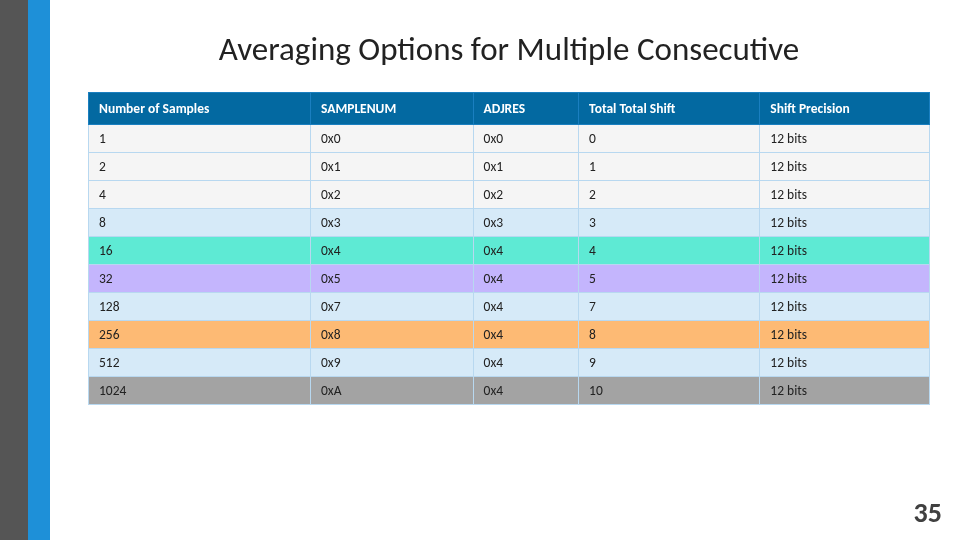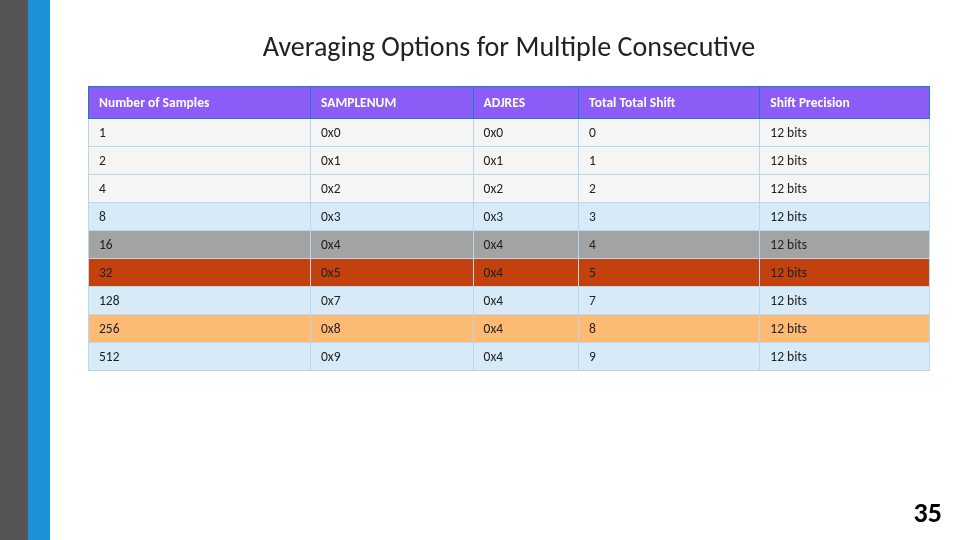--- a/index.html
+++ b/index.html
@@ -33,52 +33,52 @@
       z-index: 1;
     }
 
     
     .page-number {
       position: absolute;
       bottom: 10px;
       right: 18px;
       font-size: 28px;
       font-weight: bold;
-      color: #000000;
+      color: #404040;
       z-index: 10;
     }
 
     
     .main-content {
       position: absolute;
       left: 68px;
       top: 0;
       right: 0;
       bottom: 0;
       padding: 30px 30px 30px 20px;
     }
 
     .page-title {
-      font-size: 28px;
+      font-size: 33px;
       font-weight: 300;
       color: #222;
       text-align: center;
       line-height: 1.2;
       margin-bottom: 22px;
     }
 
     
     .data-table {
       width: 100%;
       border-collapse: collapse;
       font-size: 13.5px;
     }
 
     .data-table thead tr {
-      background: #8b5cf6;
+      background: #0369a1;
       color: #ffffff;
     }
 
     .data-table thead th {
       padding: 7px 10px;
       font-weight: 600;
       text-align: left;
       border: 1px solid #1a7fc0;
     }
 
@@ -94,22 +94,22 @@
       padding: 5px 10px;
       border: 1px solid #b8d8f0;
       color: #222;
     }
 
     
     .data-table tbody tr:nth-child(1) { background: #f5f5f5; }
     .data-table tbody tr:nth-child(2) { background: #f5f5f5; }
     .data-table tbody tr:nth-child(3) { background: #f5f5f5; }
     .data-table tbody tr:nth-child(4) { background: #d6eaf8; }
-    .data-table tbody tr:nth-child(5) { background: #a3a3a3; }
-    .data-table tbody tr:nth-child(6) { background: #c2410c; margin-left: 28px; }
+    .data-table tbody tr:nth-child(5) { background: #5eead4; }
+    .data-table tbody tr:nth-child(6) { background: #c4b5fd; margin-left: 28px; }
     .data-table tbody tr:nth-child(7) { background: #d6eaf8; }
     .data-table tbody tr:nth-child(8) { background: #fdba74; }
     .data-table tbody tr:nth-child(9) { background: #d6eaf8; }
     .data-table tbody tr:nth-child(10) { background: #a3a3a3; }
     .data-table tbody tr:nth-child(11) { background: #d6eaf8; }
   </style>
 </head>
 <body>
 
 <div class="left-bar-dark"></div>
@@ -187,17 +187,24 @@
           <td>8</td>
           <td>12 bits</td>
         </tr>
         <tr>
           <td>512</td>
           <td>0x9</td>
           <td>0x4</td>
           <td>9</td>
           <td>12 bits</td>
         </tr>
+        <tr>
+          <td>1024</td>
+          <td>0xA</td>
+          <td>0x4</td>
+          <td>10</td>
+          <td>12 bits</td>
+        </tr>
       </tbody>
   </table>
 </div>
 
 <div class="page-number">35</div>
 
 </body></html>

